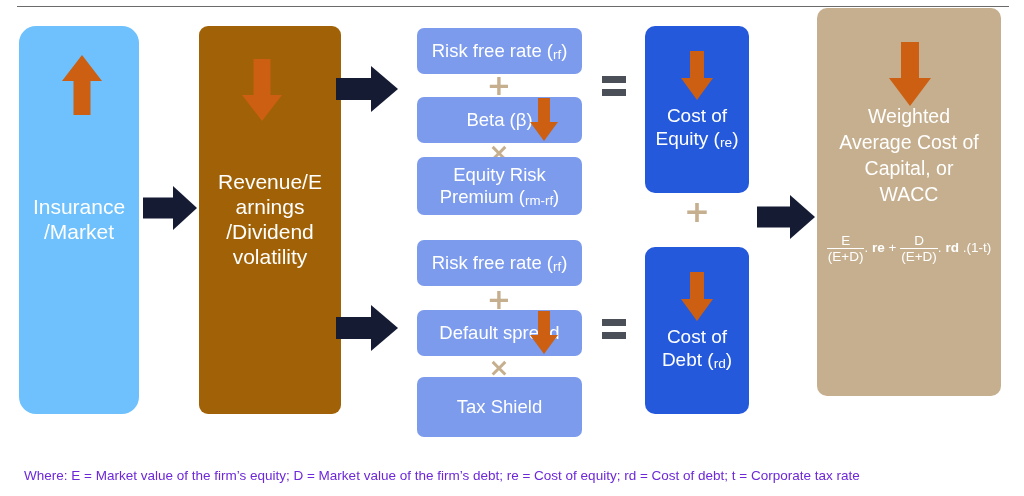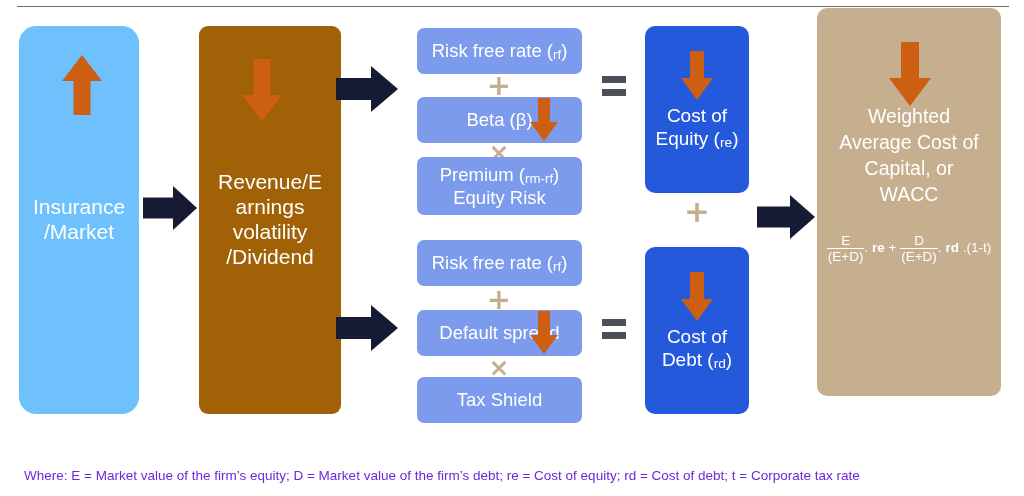--- a/index.html
+++ b/index.html
@@ -62,21 +62,21 @@
   .sub-box {
     background: #7c9bec;
     border-radius: 7px;
     font-size: 18.5px;
   }
   .b-rf1   { left: 417px; top: 28px;  width: 165px; height: 46px; }
   .b-beta  { left: 417px; top: 97px;  width: 165px; height: 46px; }
   .b-erp   { left: 417px; top: 157px; width: 165px; height: 58px; }
   .b-rf2   { left: 417px; top: 240px; width: 165px; height: 46px; }
   .b-ds    { left: 417px; top: 310px; width: 165px; height: 46px; }
-  .b-tax   { left: 417px; top: 377px; width: 165px; height: 46px; }
+  .b-tax   { left: 417px; top: 377px; width: 165px; height: 60px; }
 
   .box-coe {
     left: 645px; top: 26px;
     width: 104px; height: 167px;
     background: #2559db;
     border-radius: 10px;
     font-size: 19px;
     flex-direction: column;
     justify-content: flex-end;
     padding-bottom: 42px;
@@ -293,22 +293,22 @@
 
   <div class="navy-arrow na-1">
     <div class="tail"></div>
       <div class="tip"></div>
   </div>
 
   <div class="abs box box-revenue">
     <div class="txt-center">
       <div>Revenue/E</div>
       <div>arnings</div>
+      <div>/Dividend</div>
       <div>volatility</div>
-      <div>/Dividend</div>
     </div>
   </div>
   <div class="oarrow oarrow-down oa-rev">
     <div class="shaft"></div>
       <div class="head"></div>
   </div>
 
   <div class="navy-arrow na-2">
     <div class="tail"></div>
       <div class="tip"></div>
@@ -329,22 +329,22 @@
   </div>
   <div class="oarrow oarrow-down oa-beta">
     <div class="shaft"></div>
       <div class="head"></div>
   </div>
 
   <div class="op-times op-x1">×</div>
 
   <div class="abs box sub-box b-erp">
     <div class="txt-center">
+      <div>Equity Risk</div>
       <div><span>Premium (</span><span class="sub">rm-rf</span><span>)</span></div>
-      <div>Equity Risk</div>
     </div>
   </div>
 
   <div class="eq eq-1">
       <span></span>
       <span></span>
     </div>
 
   <div class="abs box sub-box b-rf2">
     <span><span>Risk free rate (</span><span class="sub">rf</span><span>)</span></span>

